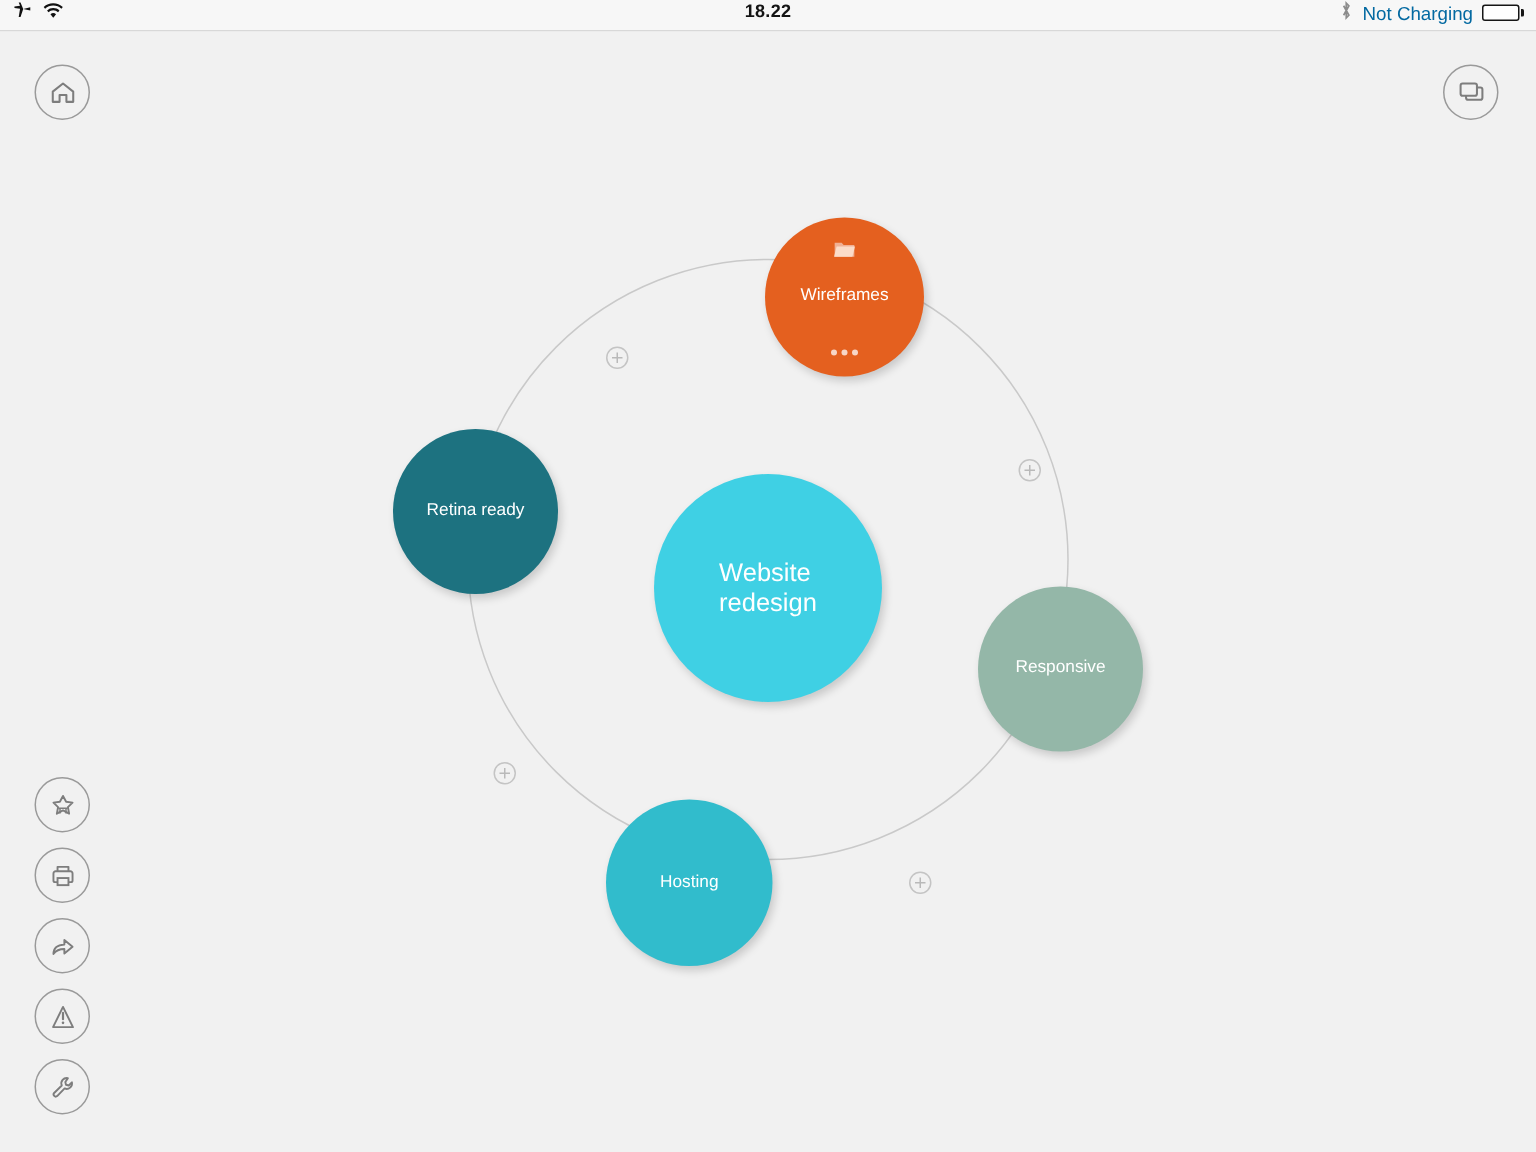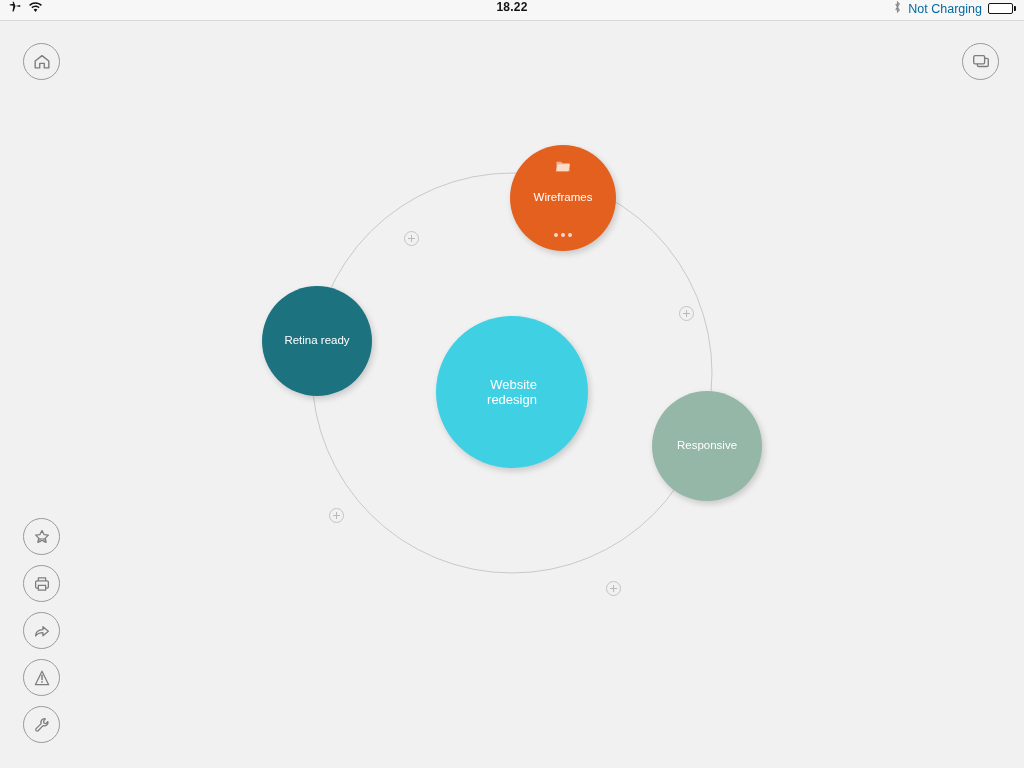--- a/index.html
+++ b/index.html
@@ -66,28 +66,28 @@
   .toolstack{ position:absolute; left:23px; top:497px; }
   .toolstack .rbtn{ position:relative; left:0; top:0; margin-bottom:10px; }
 
   
   .map{ position:absolute; inset:0; }
   .map svg.orbit{ position:absolute; left:0; top:0; }
 
   .node{
     position:absolute; border-radius:50%;
     display:flex; align-items:center; justify-content:center;
-    color:#ffffff; text-align:right;
+    color:#ffffff; text-align:left;
     box-shadow:2px 3px 6px rgba(0,0,0,0.17);
   }
   .node .nlabel{ line-height:1.18; pointer-events:none; }
 
   #node-center{
     left:436px; top:295px; width:152px; height:152px;
-    background:#3fd0e4; font-size:13px;
+    background:#3fd0e4; font-size:17px;
   }
   #node-wireframes{
     left:510px; top:124px; width:106px; height:106px;
     background:#e4601f; font-size:11.5px;
   }
   #node-retina{
     left:262px; top:265px; width:110px; height:110px;
     background:#1d7280; font-size:11.5px;
   }
   #node-responsive{
@@ -257,15 +257,18 @@
     </div>
 
     <div class="node" id="node-responsive" style="background: rgb(148, 183, 168);">
       <span class="nlabel">Responsive</span>
     </div>
 
     <div class="node" id="node-retina" style="background: rgb(29, 114, 128);">
       <span class="nlabel">Retina ready</span>
     </div>
 
+    <div class="node" id="node-hosting" style="background: rgb(49, 188, 204);">
+      <span class="nlabel">Hosting</span>
+    </div>
 
   </div>
 </div>
 
 </body></html>

